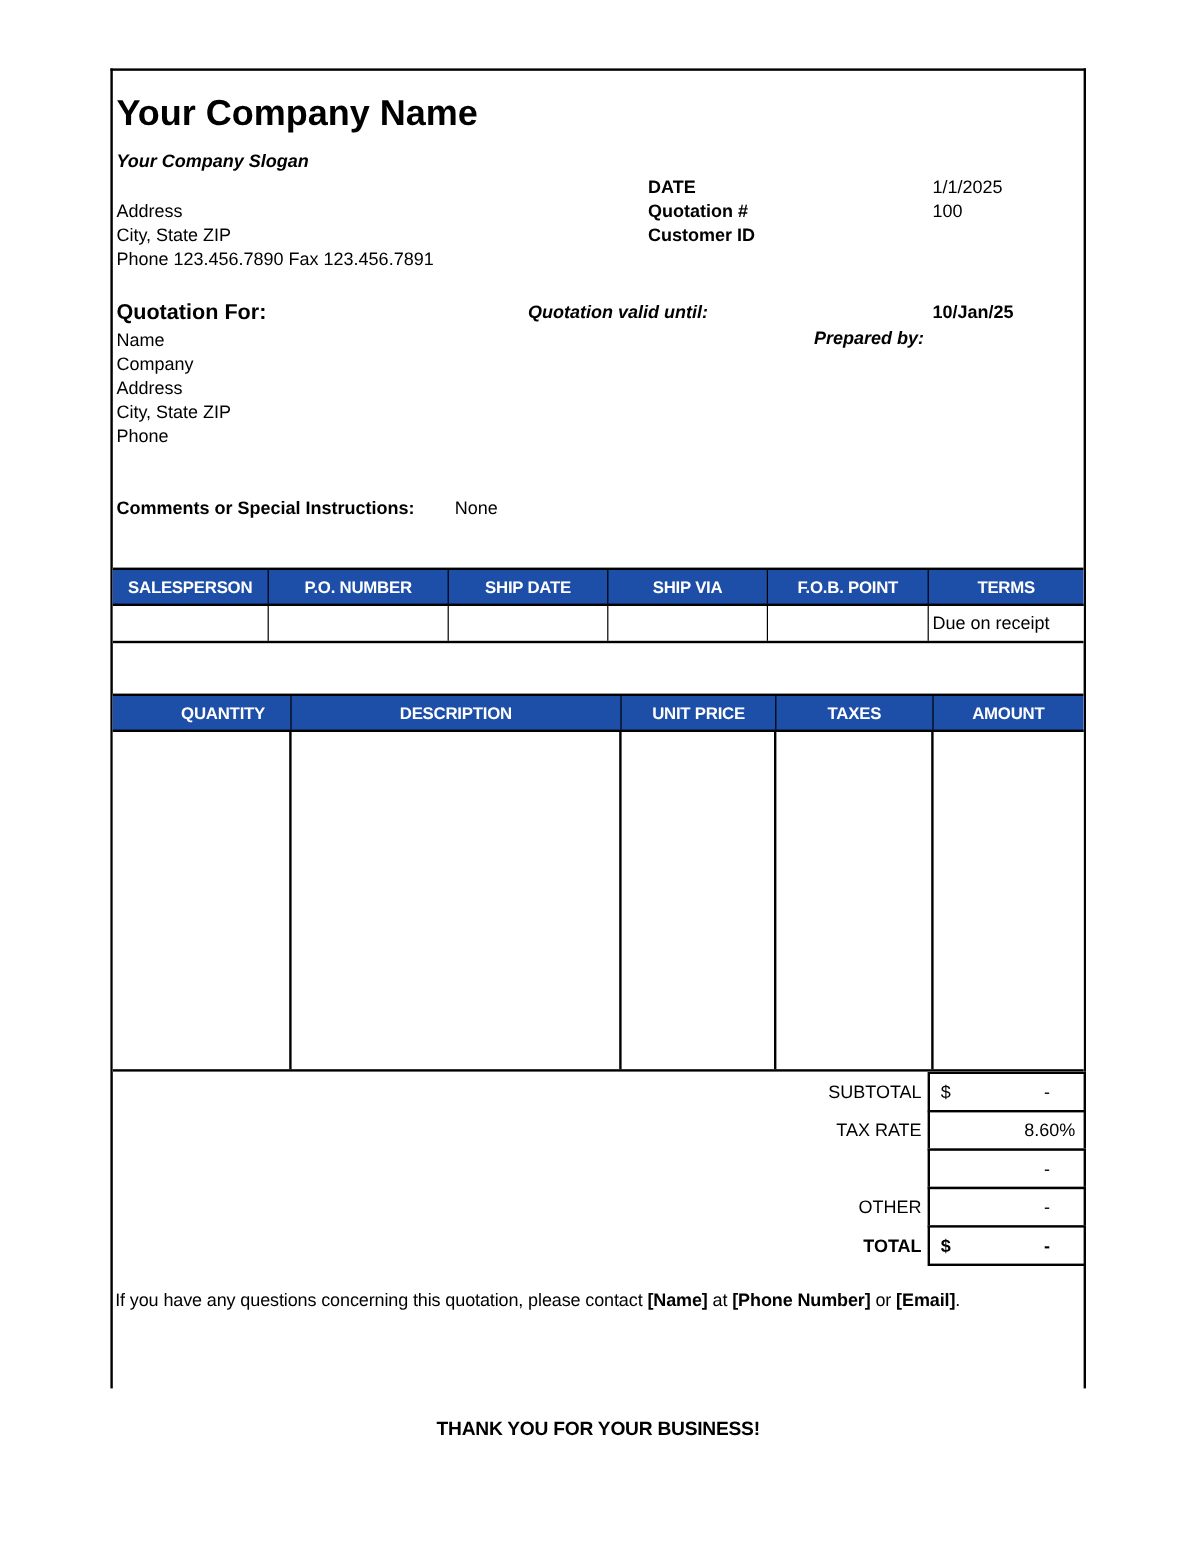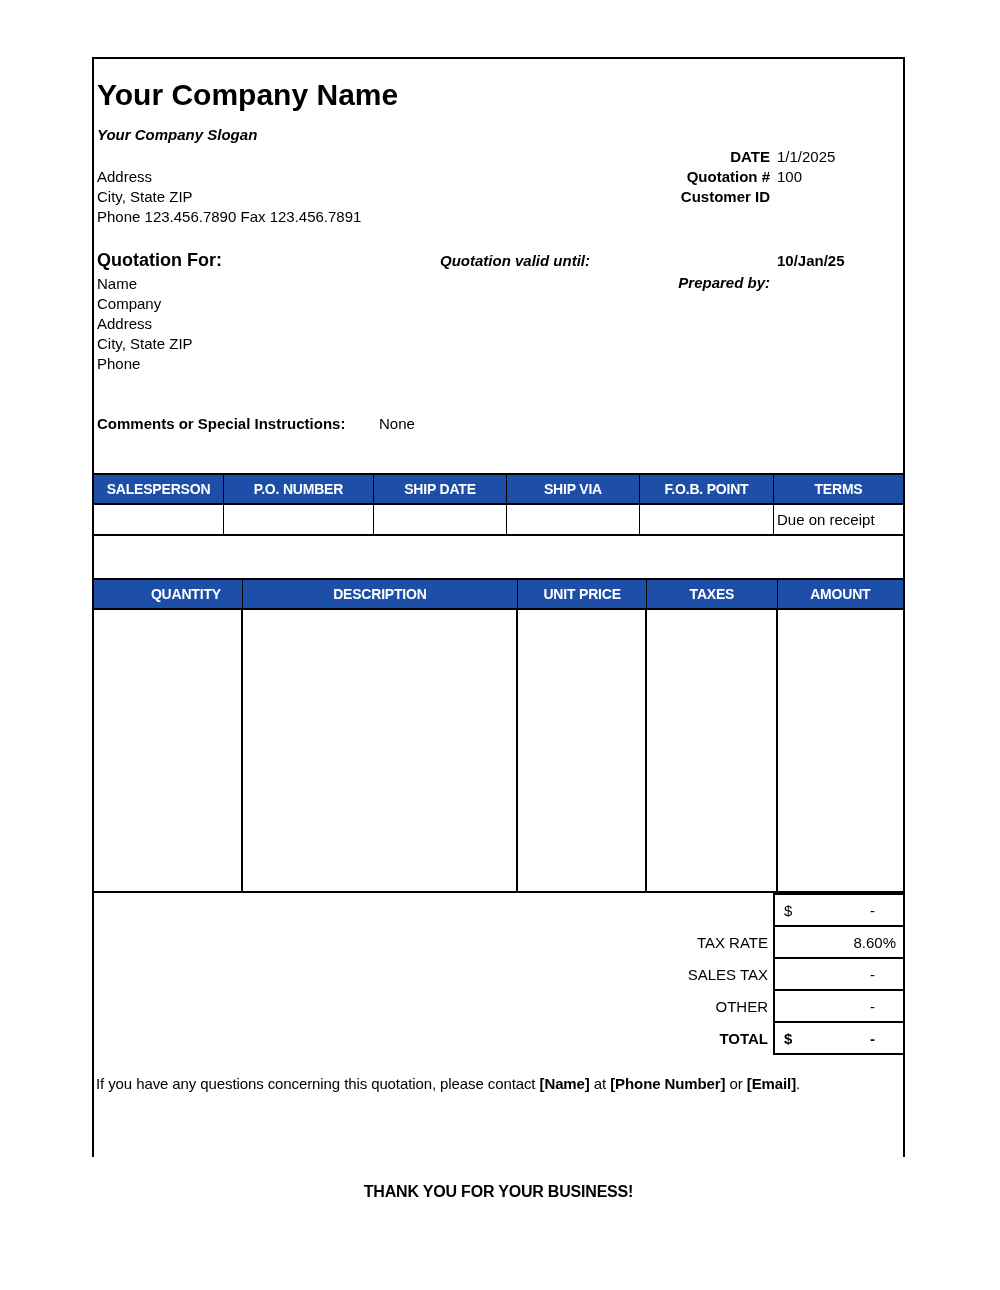--- a/index.html
+++ b/index.html
@@ -24,21 +24,21 @@
   .slogan { left: 97px; top: 126px; font-size: 15px; font-weight: bold; font-style: italic; }
   .addr { left: 97px; top: 167px; font-size: 15px; line-height: 20px; }
 
   .quote-title {
     left: 0; top: 64px; width: 890px; text-align: right;
     font-size: 45px; font-weight: bold; font-style: italic;
     letter-spacing: -1px;
     -webkit-text-stroke: 1.6px #000;
   }
 
-  .meta-label { width: 230px; text-align: right; font-weight: bold; font-size: 15px; }
+  .meta-label { width: 230px; text-align: left; font-weight: bold; font-size: 15px; }
   .meta-value { left: 777px; font-size: 15px; }
   .r1 { top: 148px; } .r2 { top: 168px; } .r3 { top: 188px; }
   .meta-label-col { left: 540px; }
 
   .qfor-heading { left: 97px; top: 250px; font-size: 18px; font-weight: bold; }
   .qfor-lines { left: 97px; top: 274px; font-size: 15px; line-height: 20px; }
 
   .valid-label { left: 440px; top: 252px; width: 330px; text-align: left;
                  font-size: 15px; font-weight: bold; font-style: italic; }
   .valid-value { left: 777px; top: 252px; font-size: 15px; font-weight: bold; }
@@ -162,32 +162,32 @@
     </div>
     <div class="t2-body">
       <div class="t2-cell w-qty"></div>
       <div class="t2-cell w-desc"></div>
       <div class="t2-cell w-unit"></div>
       <div class="t2-cell w-taxes"></div>
       <div class="t2-cell w-amount"></div>
     </div>
   </div>
 
+  <div class="tot-label ty0">SUBTOTAL</div>
   <div class="tot-box ty0">
     <span class="cur">$</span>
     <span class="val pr-lg">-</span>
   </div>
 
   <div class="tot-label ty1">TAX RATE</div>
   <div class="tot-box ty1">
     <span class="cur"></span>
     <span class="val pr-sm">8.60%</span>
   </div>
 
-  <div class="tot-label ty2">SALES TAX</div>
   <div class="tot-box ty2">
     <span class="cur"></span>
     <span class="val pr-lg">-</span>
   </div>
 
   <div class="tot-label ty3">OTHER</div>
   <div class="tot-box ty3">
     <span class="cur"></span>
     <span class="val pr-lg">-</span>
   </div>

